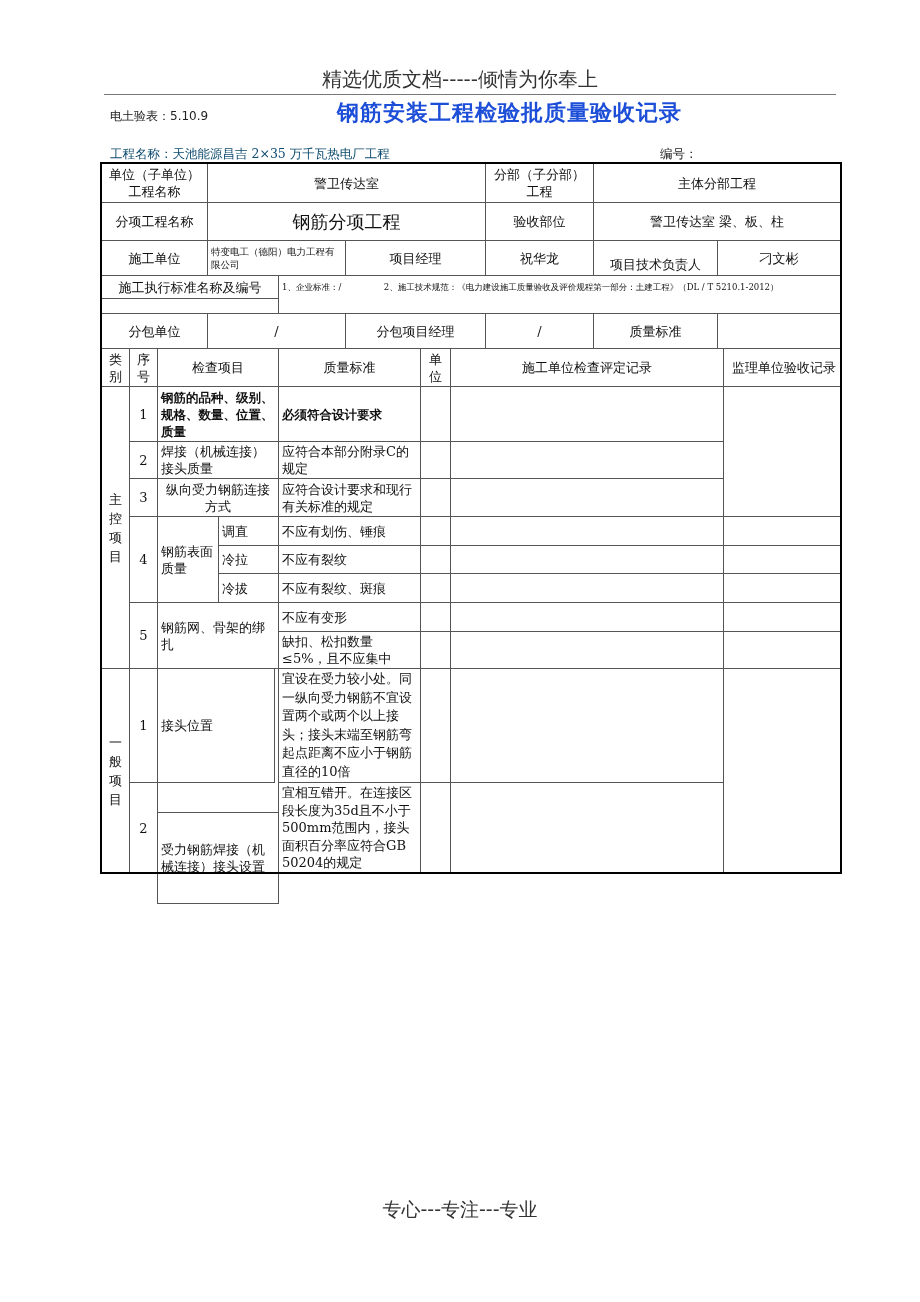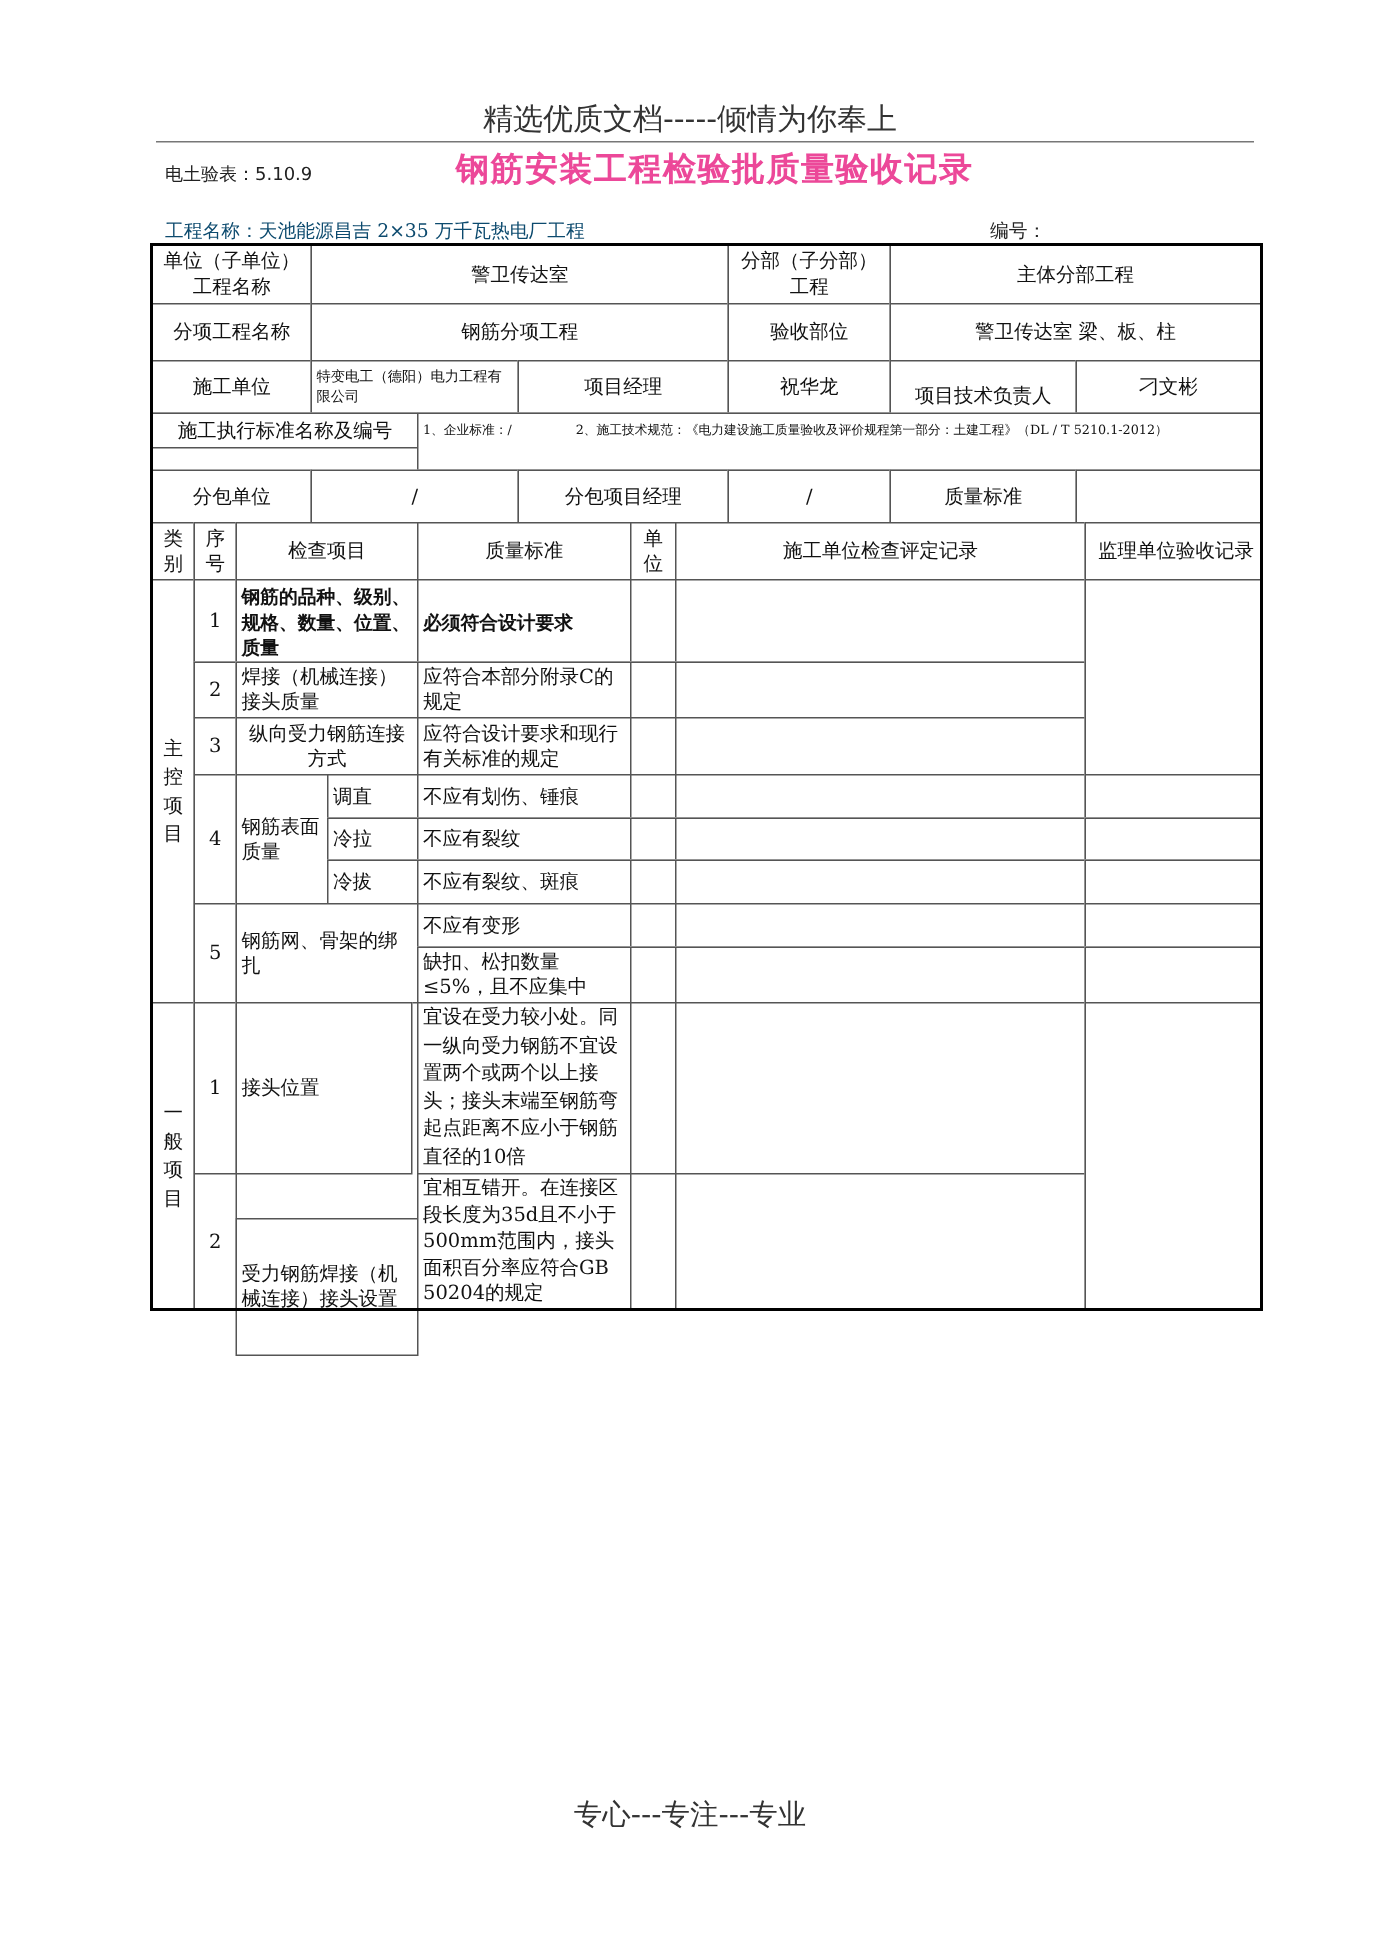--- a/index.html
+++ b/index.html
@@ -3,22 +3,22 @@
 <meta charset="utf-8">
 <style>
   html, body { margin: 0; padding: 0; background: #ffffff; }
   body { width: 920px; height: 1302px; position: relative; overflow: hidden;
          font-family: "DejaVu Serif", "Liberation Serif", serif; color: #111; }
   .abs { position: absolute; }
   .header-slogan { top: 66px; left: 0; width: 920px; text-align: center; font-size: 20px;
                    font-family: "DejaVu Sans", sans-serif; color: #333; letter-spacing: 0px; }
   .header-rule { top: 94px; left: 104px; width: 732px; height: 0; border-top: 1px solid #777; }
   .form-code { top: 108px; left: 110px; font-size: 12px; font-family: "DejaVu Sans", sans-serif; color: #222; }
-  .doc-title { top: 98px; left: 304px; font-size: 22px; font-weight: bold;
-               font-family: "DejaVu Sans", sans-serif; color: #ec4899; letter-spacing: 1px; }
+  .doc-title { top: 98px; left: 337px; font-size: 22px; font-weight: bold;
+               font-family: "DejaVu Sans", sans-serif; color: #1d4ed8; letter-spacing: 1px; }
   .project-line { top: 146px; left: 110px; font-size: 12.5px; color: #0c4a6e; }
   .number-label { top: 146px; left: 660px; font-size: 12.5px; color: #222; }
   .footer { top: 1197px; left: 0; width: 920px; text-align: center; font-size: 19px;
             font-family: "DejaVu Sans", sans-serif; color: #333; }
 
   .cell { position: absolute; box-sizing: border-box; display: flex; align-items: center;
           justify-content: center; text-align: center; font-size: 13px; line-height: 17px;
           border: 1px solid #555; padding: 0 3px; overflow: hidden; background: #fff; }
   .cell.left { justify-content: flex-start; text-align: left; }
   .cell.small { font-size: 9.5px; line-height: 13px; }
@@ -39,21 +39,21 @@
 
 <div>
   <div class="table-frame"></div>
 
   <div class="cell" style="left:101px;top:163px;width:107px;height:40px;">单位（子单位）工程名称</div>
   <div class="cell" style="left:207px;top:163px;width:279px;height:40px;">警卫传达室</div>
   <div class="cell" style="left:485px;top:163px;width:109px;height:40px;">分部（子分部）工程</div>
   <div class="cell" style="left:593px;top:163px;width:248px;height:40px;">主体分部工程</div>
 
   <div class="cell" style="left:101px;top:202px;width:107px;height:39px;">分项工程名称</div>
-  <div class="cell" style="left:207px;top:202px;width:279px;height:39px;font-size:13px;">钢筋分项工程</div>
+  <div class="cell" style="left:207px;top:202px;width:279px;height:39px;font-size:18px;">钢筋分项工程</div>
   <div class="cell" style="left:485px;top:202px;width:109px;height:39px;">验收部位</div>
   <div class="cell" style="left:593px;top:202px;width:248px;height:39px;">警卫传达室 梁、板、柱</div>
 
   <div class="cell" style="left:101px;top:240px;width:107px;height:36px;">施工单位</div>
   <div class="cell left small" style="left:207px;top:240px;width:139px;height:36px;">特变电工（德阳）电力工程有限公司</div>
   <div class="cell" style="left:345px;top:240px;width:141px;height:36px;">项目经理</div>
   <div class="cell" style="left:485px;top:240px;width:109px;height:36px;">祝华龙</div>
   <div class="cell" style="left:593px;top:240px;width:125px;height:49px;">项目技术负责人</div>
   <div class="cell" style="left:717px;top:240px;width:124px;height:36px;">刁文彬</div>
 

